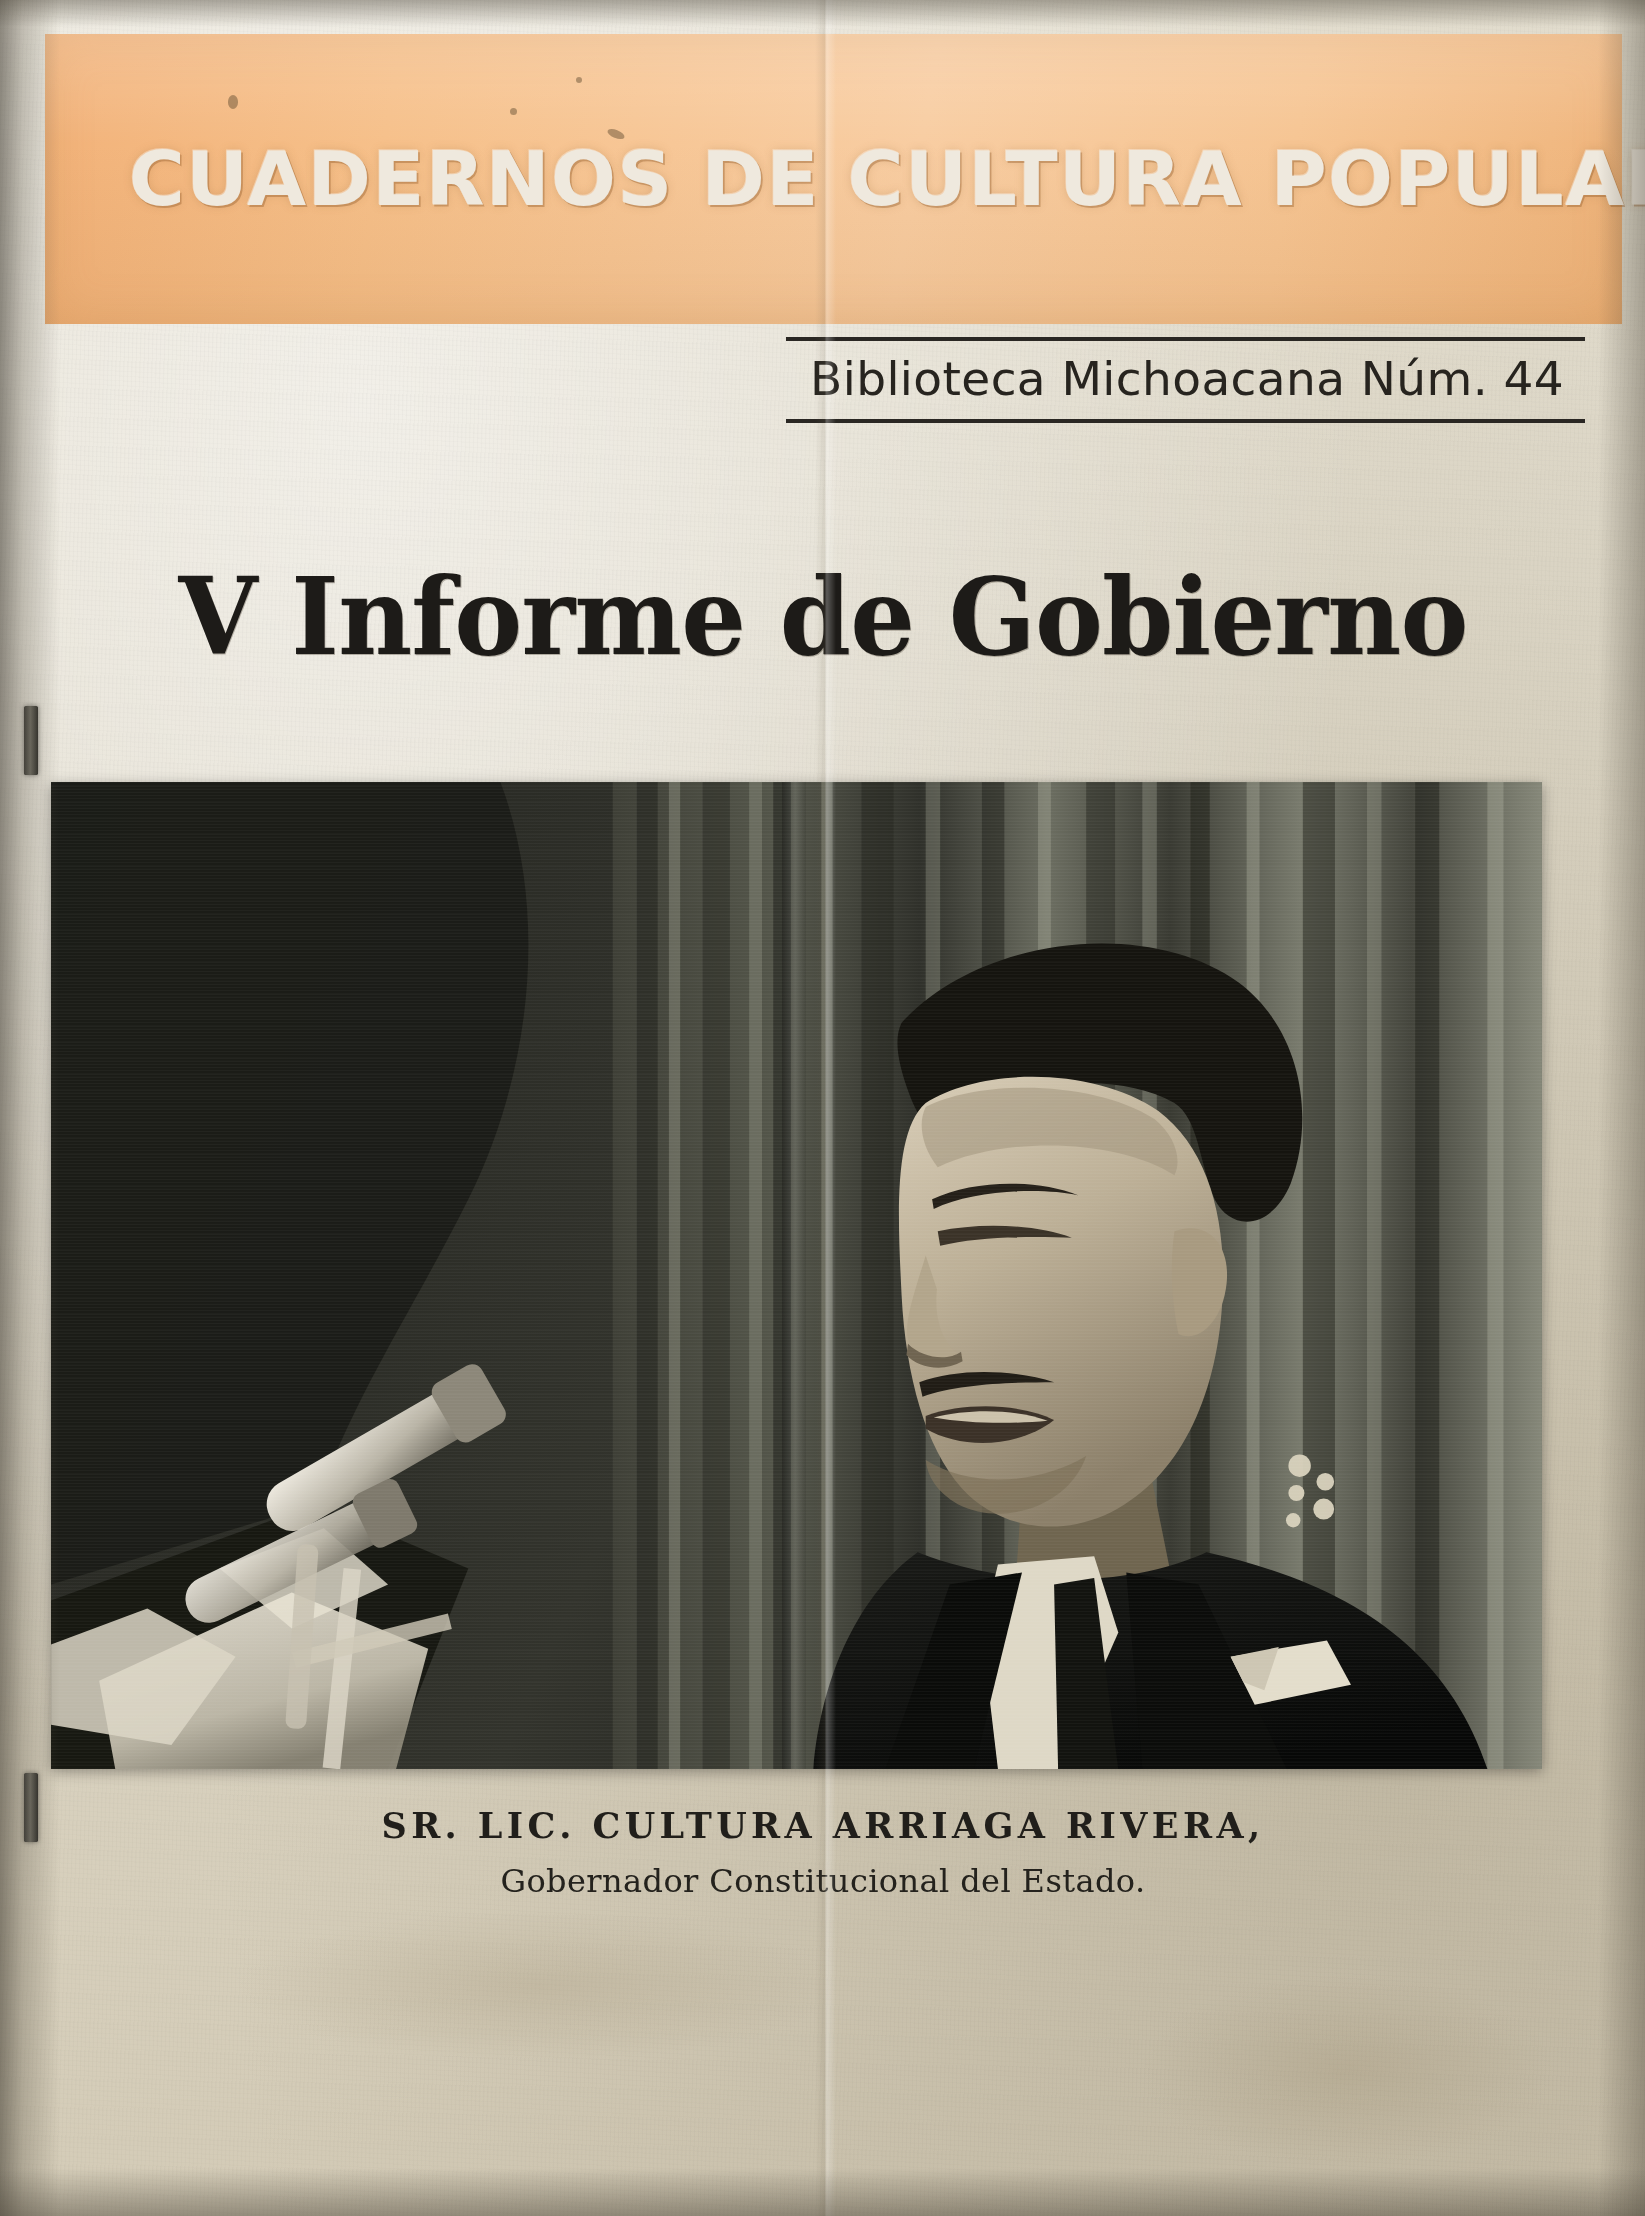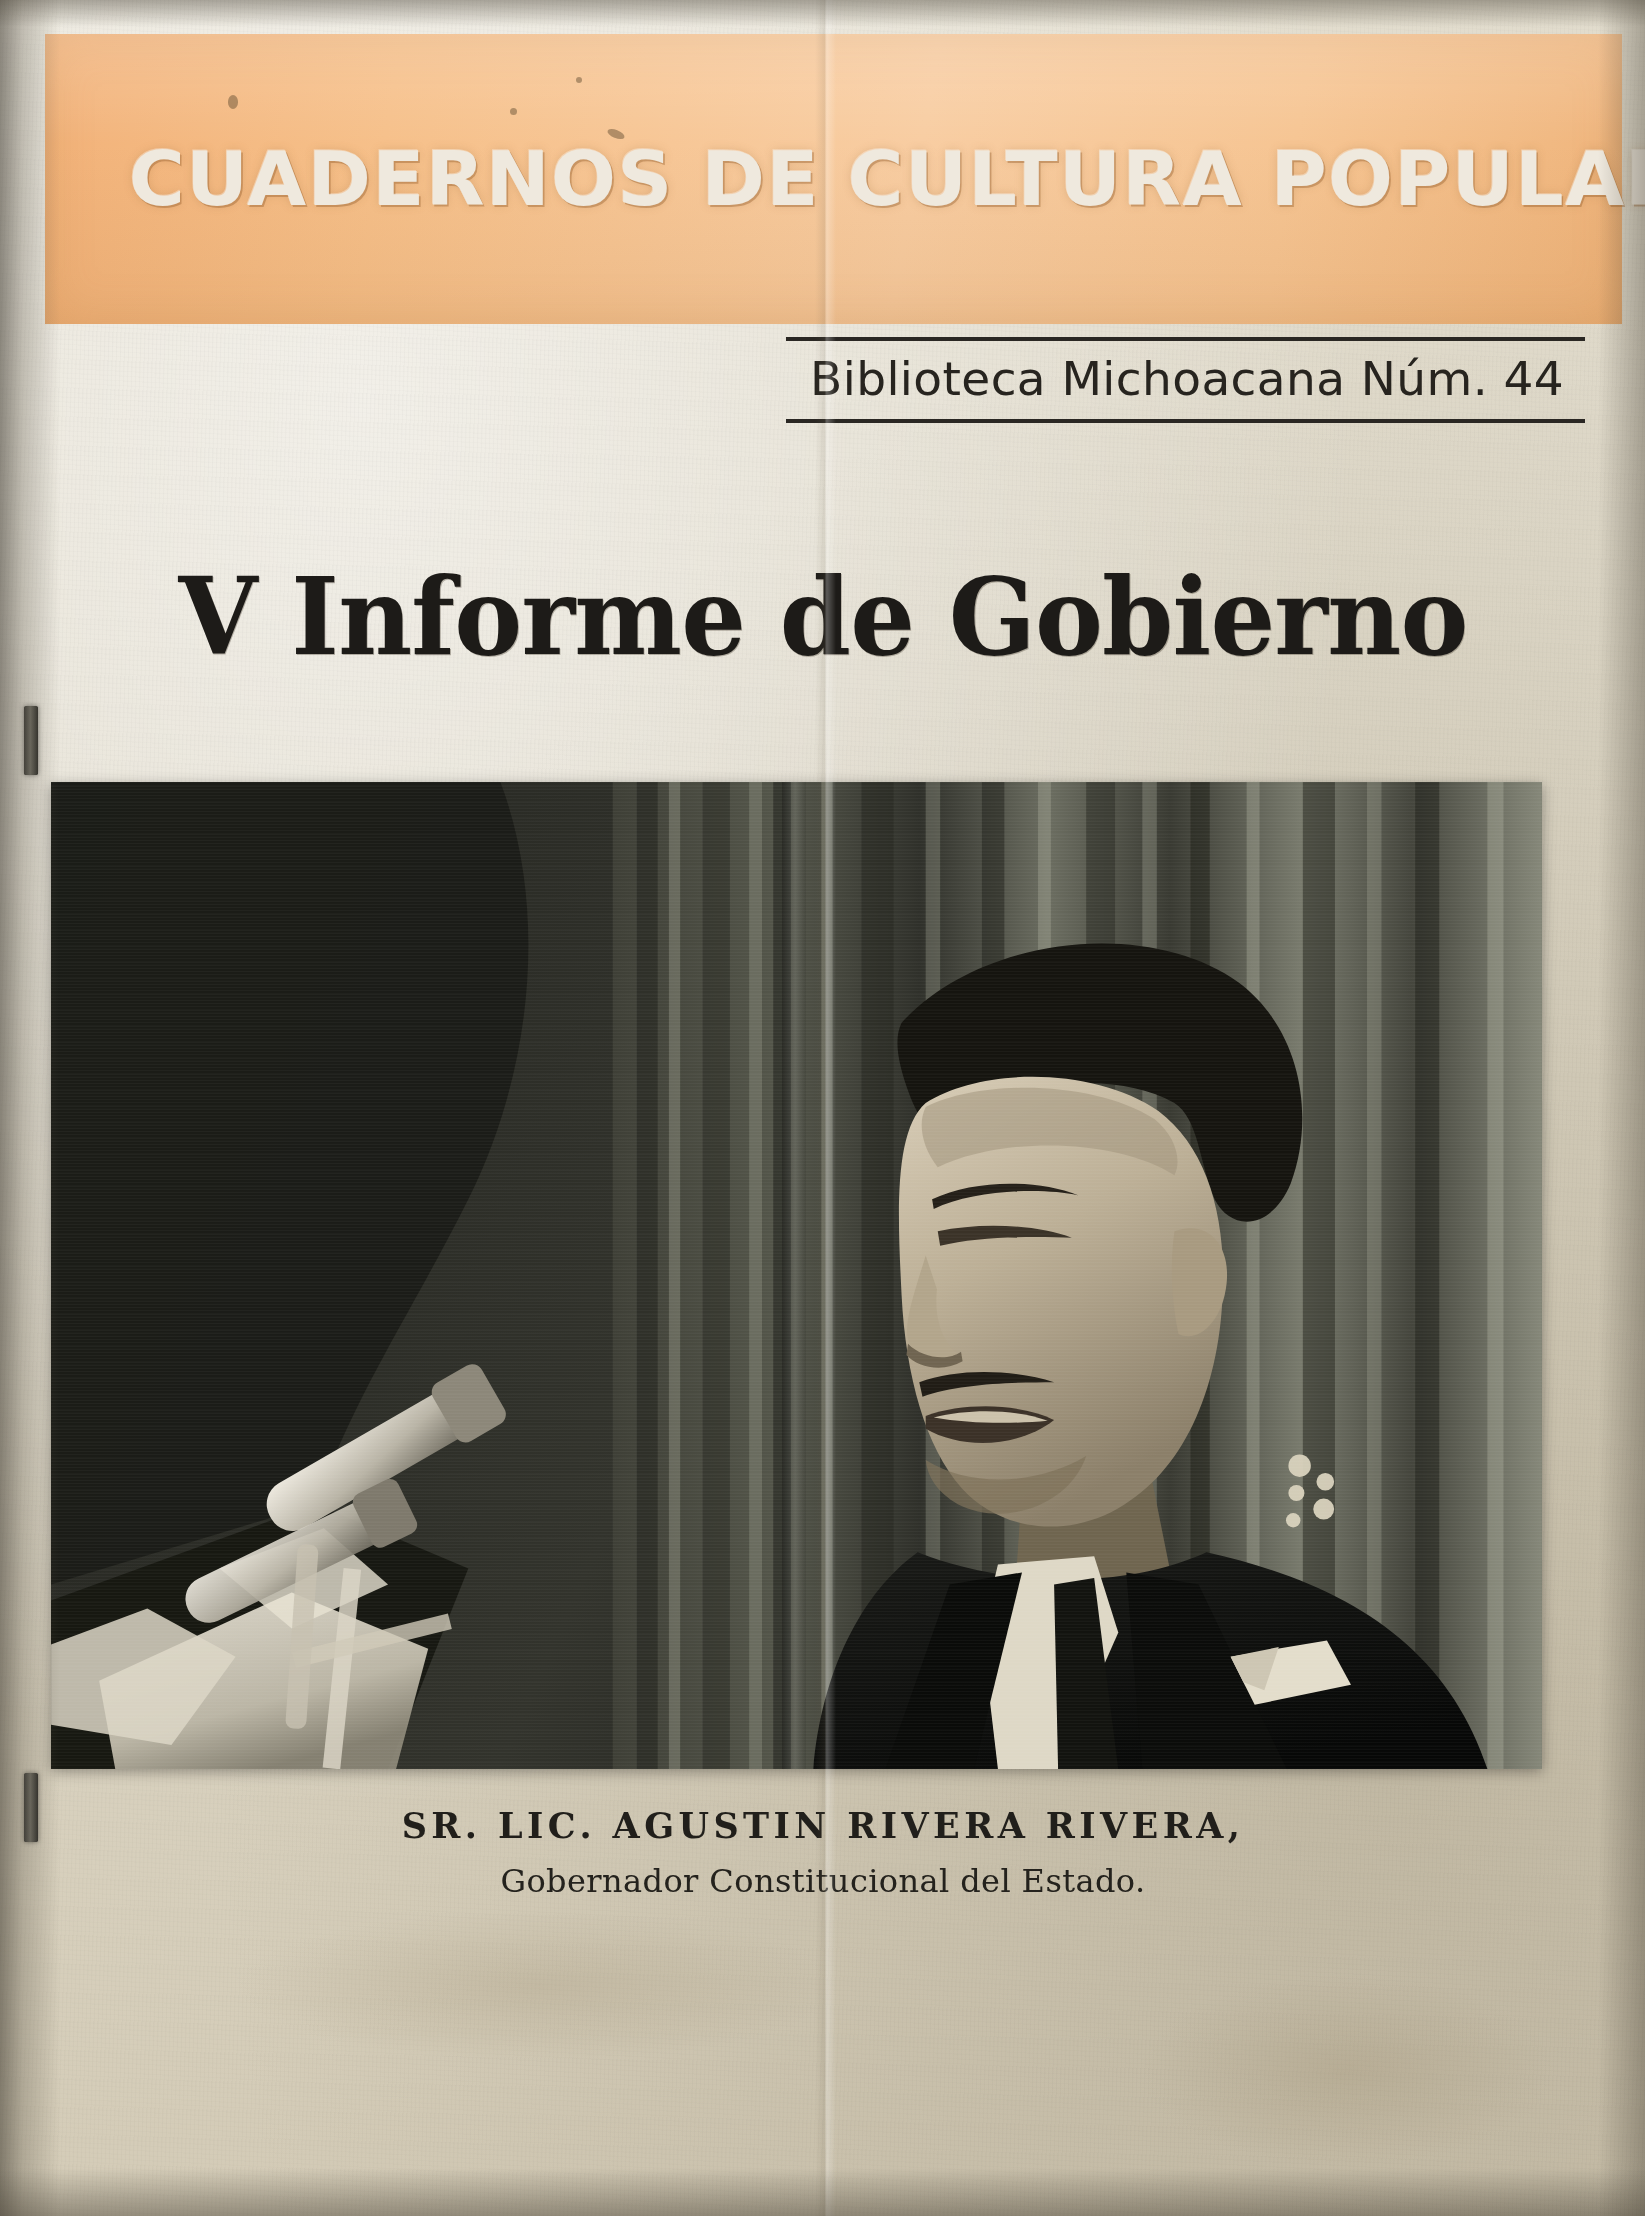--- a/index.html
+++ b/index.html
@@ -398,21 +398,21 @@
         <circle cx="1548" cy="920" r="9"></circle>
       </g>
 
       <rect x="0" y="0" width="1858" height="1230" fill="none"></rect>
       <rect x="0" y="0" width="1858" height="1230" fill="url(#vig)"></rect>
     </svg>
     <div class="photo-grain"></div>
     <div class="photo-fold"></div>
   </div>
 
-  <div class="caption-main">SR. LIC. AGUSTIN RIVERA RIVERA,</div>
+  <div class="caption-main">SR. LIC. CULTURA ARRIAGA RIVERA,</div>
   <div class="caption-sub">Gobernador Constitucional del Estado.</div>
 
   <div class="smudge"></div>
   <div class="smudge2"></div>
 
   <div class="fold"></div>
   <div class="staple s1"></div>
   <div class="staple s2"></div>
 
   <div class="edge-left"></div>

